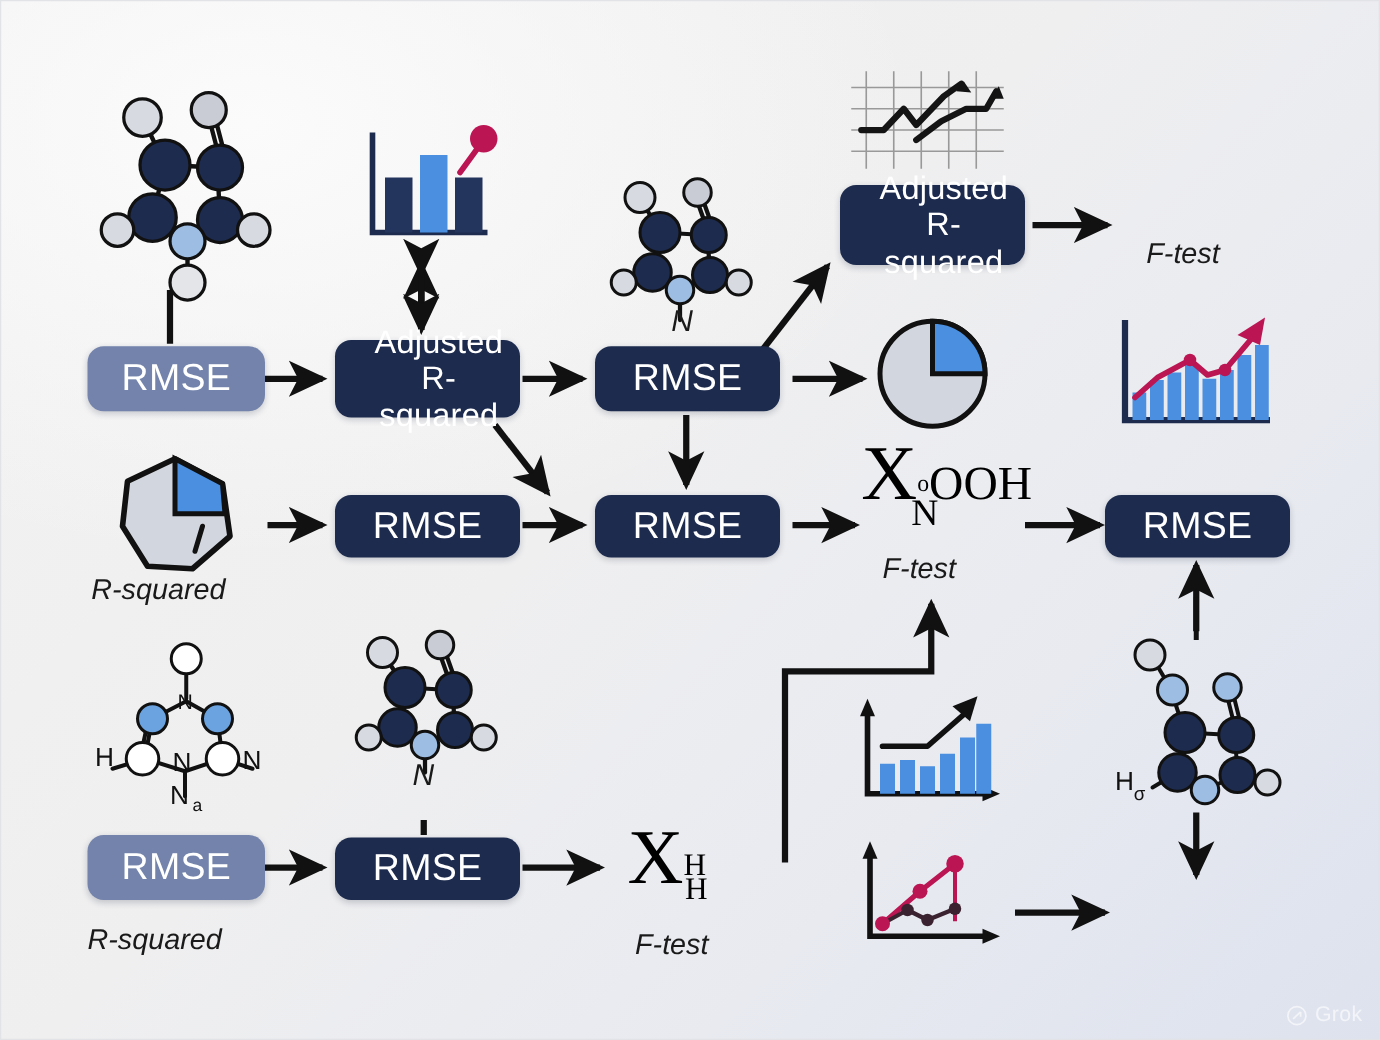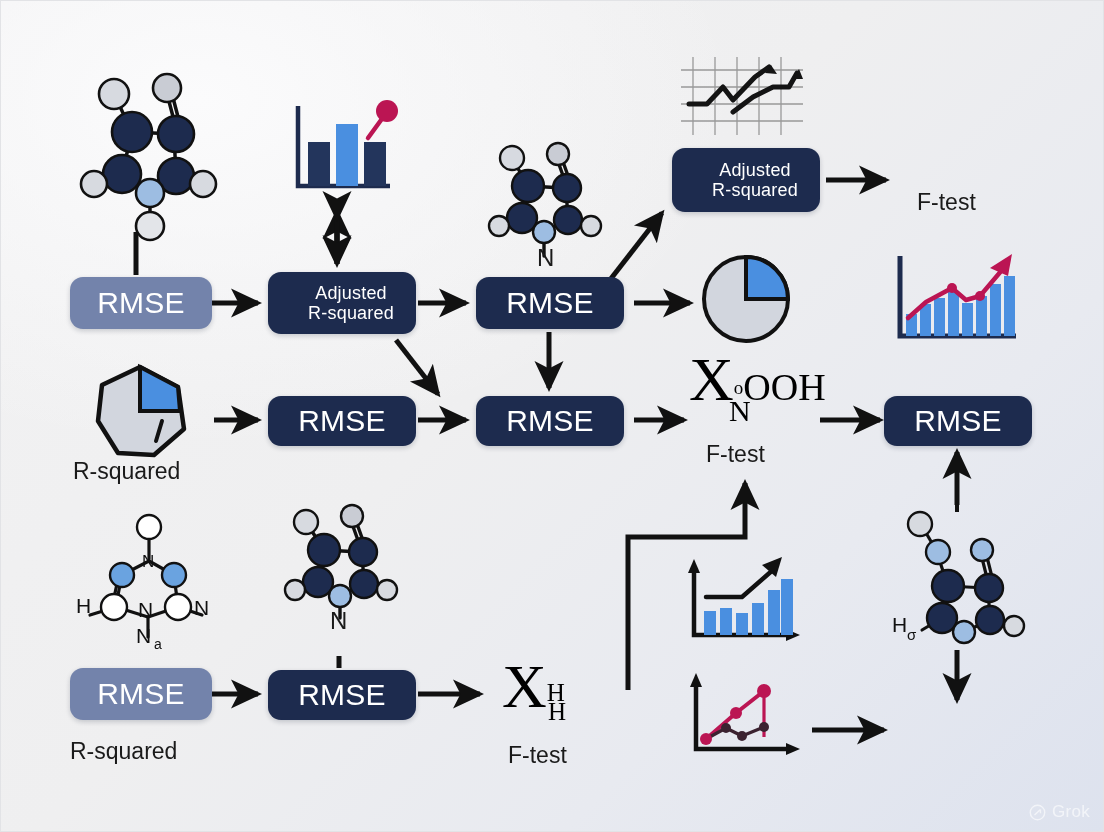--- a/index.html
+++ b/index.html
@@ -35,28 +35,29 @@
     color: #ffffff;
     font-size: 30px;
     line-height: 1.12;
     letter-spacing: .2px;
     box-shadow: 0 2px 5px rgba(20,28,52,.20);
     box-sizing: border-box;
     padding: 4px 8px;
   }
   .node.dark   { background: #1d2b4e; }
   .node.slate  { background: #7383ab; }
-  .node.two-line { font-size: 18px; padding-left: 26px; }
+  .node.two-line { font-size: 26px; padding-left: 26px; }
 
   
   .caption {
     position: absolute;
     color: #1a1a1a;
     font-size: 23px;
     white-space: nowrap;
+    font-style: italic;
   }
 
   
   .formula {
     position: absolute;
     color: #000;
     font-family: "Liberation Serif", serif;
     white-space: nowrap;
     line-height: 1;
   }

